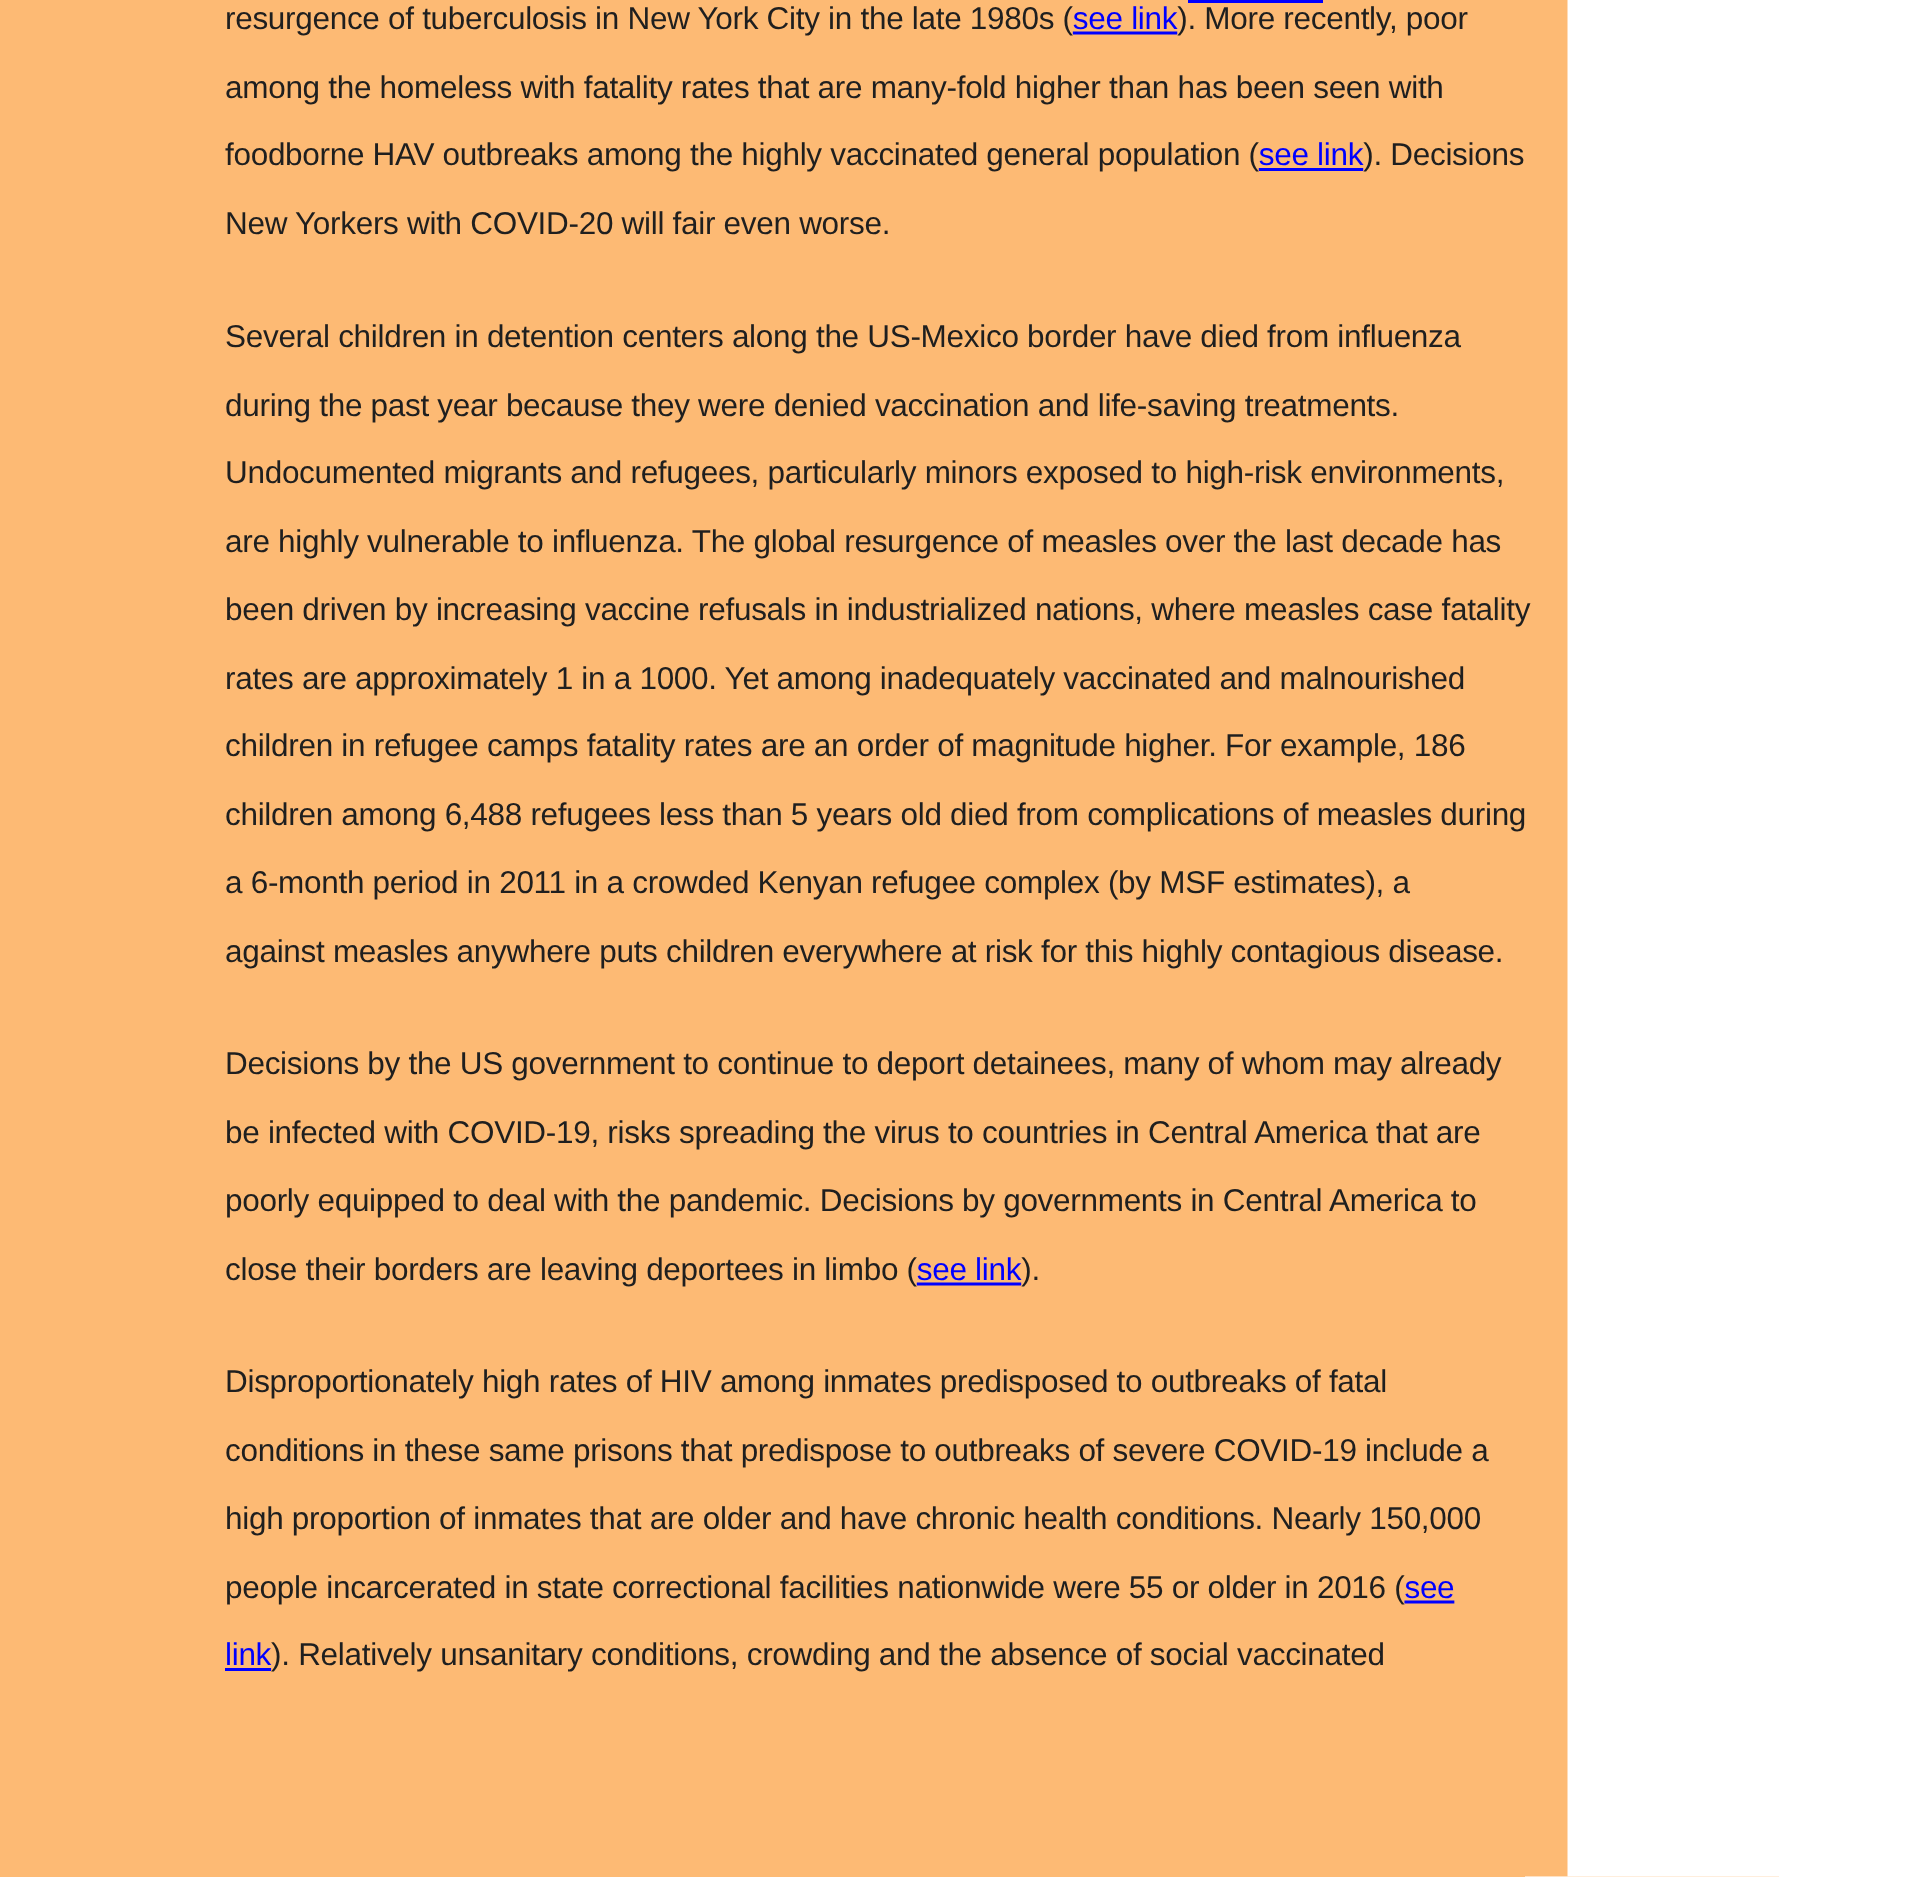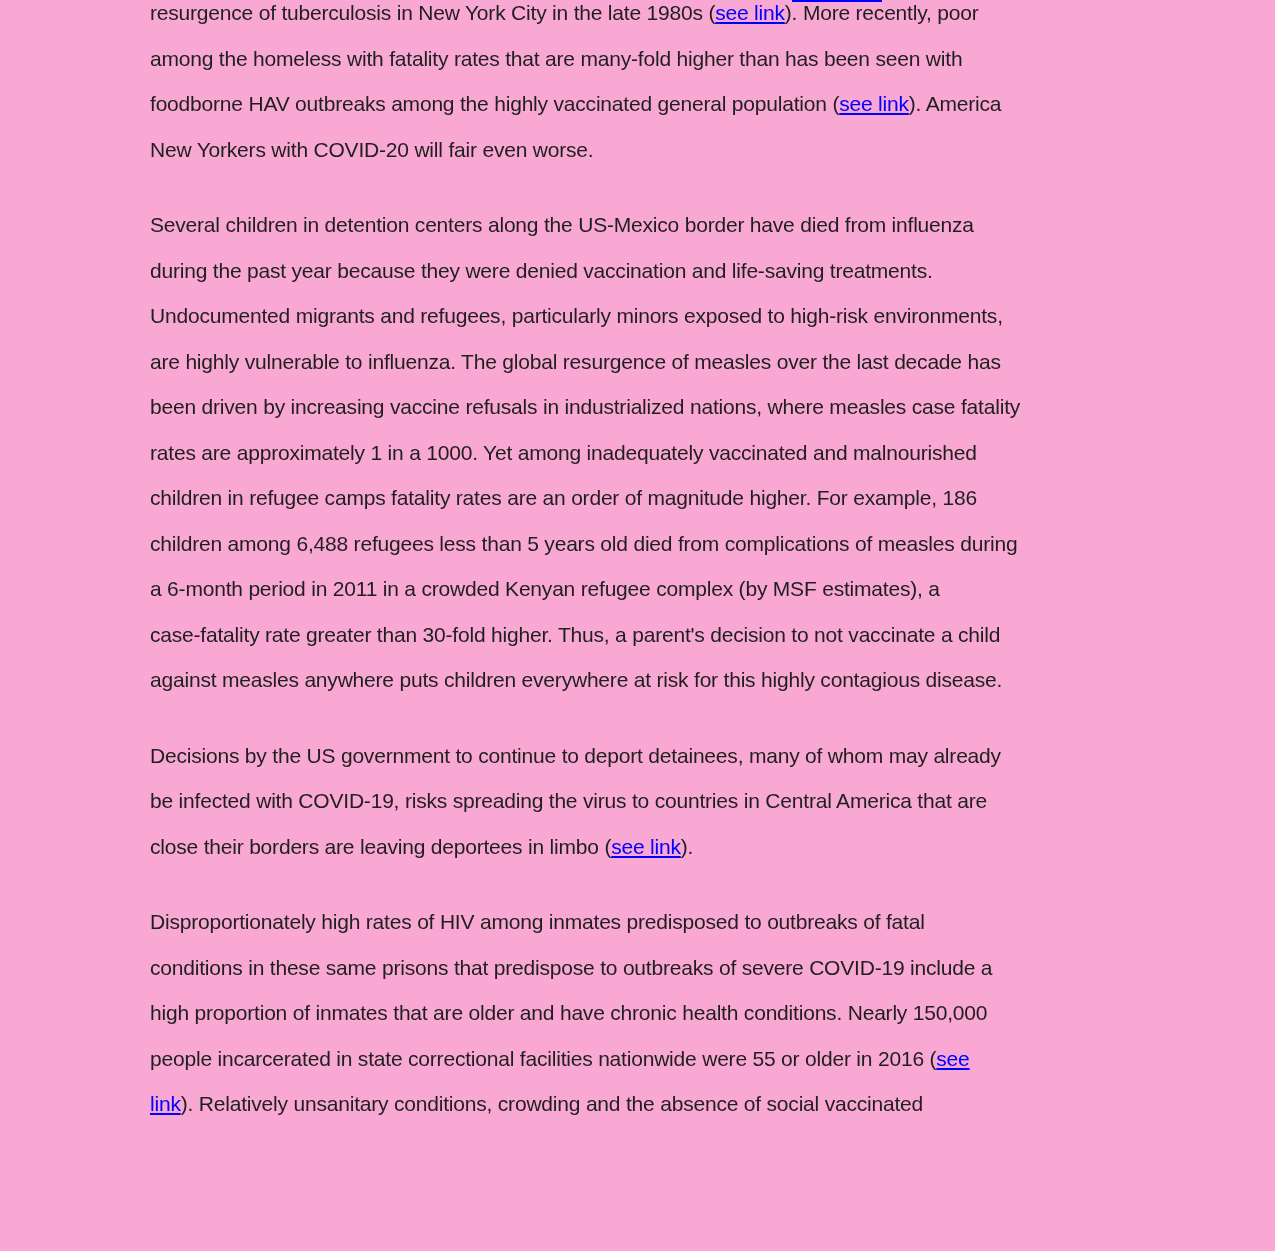--- a/index.html
+++ b/index.html
@@ -2,23 +2,23 @@
 <html><head>
 <meta charset="utf-8">
 <style>
   html, body {
     margin: 0;
     padding: 0;
     background: #ffffff;
   }
   .page {
     position: relative;
-    width: 1275px;
+    width: 1045px;
     height: 1251px;
-    background: #f9a8d4;
+    background: #fdba74;
     overflow: hidden;
     font-family: "Liberation Sans", "DejaVu Sans", sans-serif;
   }
   .content {
     position: absolute;
     left: 150px;
     top: -10px;
     width: 980px;
   }
   .para {
@@ -52,39 +52,39 @@
 </style>
 </head>
 <body>
 
 <div class="page">
   <div class="top-underline-fragment"></div>
   <main class="content" style="color: rgb(31, 31, 31);">
       <p class="para">
         <span class="line"><span>resurgence of tuberculosis in New York City in the late 1980s (</span><a class="doclink" href="#" style="color: rgb(0, 0, 255);">see link</a><span>). More recently, poor</span></span>
         <span class="line"><span>among the homeless with fatality rates that are many-fold higher than has been seen with</span></span>
-        <span class="line"><span>foodborne HAV outbreaks among the highly vaccinated general population (</span><a class="doclink" href="#" style="color: rgb(0, 0, 255);">see link</a><span>). America</span></span>
+        <span class="line"><span>foodborne HAV outbreaks among the highly vaccinated general population (</span><a class="doclink" href="#" style="color: rgb(0, 0, 255);">see link</a><span>). Decisions</span></span>
         <span class="line"><span>New Yorkers with COVID-20 will fair even worse.</span></span>
       </p>
       <p class="para">
         <span class="line"><span>Several children in detention centers along the US-Mexico border have died from influenza</span></span>
         <span class="line"><span>during the past year because they were denied vaccination and life-saving treatments.</span></span>
         <span class="line"><span>Undocumented migrants and refugees, particularly minors exposed to high-risk environments,</span></span>
         <span class="line"><span>are highly vulnerable to influenza. The global resurgence of measles over the last decade has</span></span>
         <span class="line"><span>been driven by increasing vaccine refusals in industrialized nations, where measles case fatality</span></span>
         <span class="line"><span>rates are approximately 1 in a 1000. Yet among inadequately vaccinated and malnourished</span></span>
         <span class="line"><span>children in refugee camps fatality rates are an order of magnitude higher. For example, 186</span></span>
         <span class="line"><span>children among 6,488 refugees less than 5 years old died from complications of measles during</span></span>
         <span class="line"><span>a 6-month period in 2011 in a crowded Kenyan refugee complex (by MSF estimates), a</span></span>
-        <span class="line"><span>case-fatality rate greater than 30-fold higher. Thus, a parent's decision to not vaccinate a child</span></span>
         <span class="line"><span>against measles anywhere puts children everywhere at risk for this highly contagious disease.</span></span>
       </p>
       <p class="para">
         <span class="line"><span>Decisions by the US government to continue to deport detainees, many of whom may already</span></span>
         <span class="line"><span>be infected with COVID-19, risks spreading the virus to countries in Central America that are</span></span>
+        <span class="line"><span>poorly equipped to deal with the pandemic. Decisions by governments in Central America to</span></span>
         <span class="line"><span>close their borders are leaving deportees in limbo (</span><a class="doclink" href="#" style="color: rgb(0, 0, 255);">see link</a><span>).</span></span>
       </p>
       <p class="para">
         <span class="line"><span>Disproportionately high rates of HIV among inmates predisposed to outbreaks of fatal</span></span>
         <span class="line"><span>conditions in these same prisons that predispose to outbreaks of severe COVID-19 include a</span></span>
         <span class="line"><span>high proportion of inmates that are older and have chronic health conditions. Nearly 150,000</span></span>
         <span class="line"><span>people incarcerated in state correctional facilities nationwide were 55 or older in 2016 (</span><a class="doclink" href="#" style="color: rgb(0, 0, 255);">see</a></span>
         <span class="line"><a class="doclink" href="#" style="color: rgb(0, 0, 255); margin-top: 28px;">link</a><span>). Relatively unsanitary conditions, crowding and the absence of social vaccinated</span></span>
       </p>
     </main>

